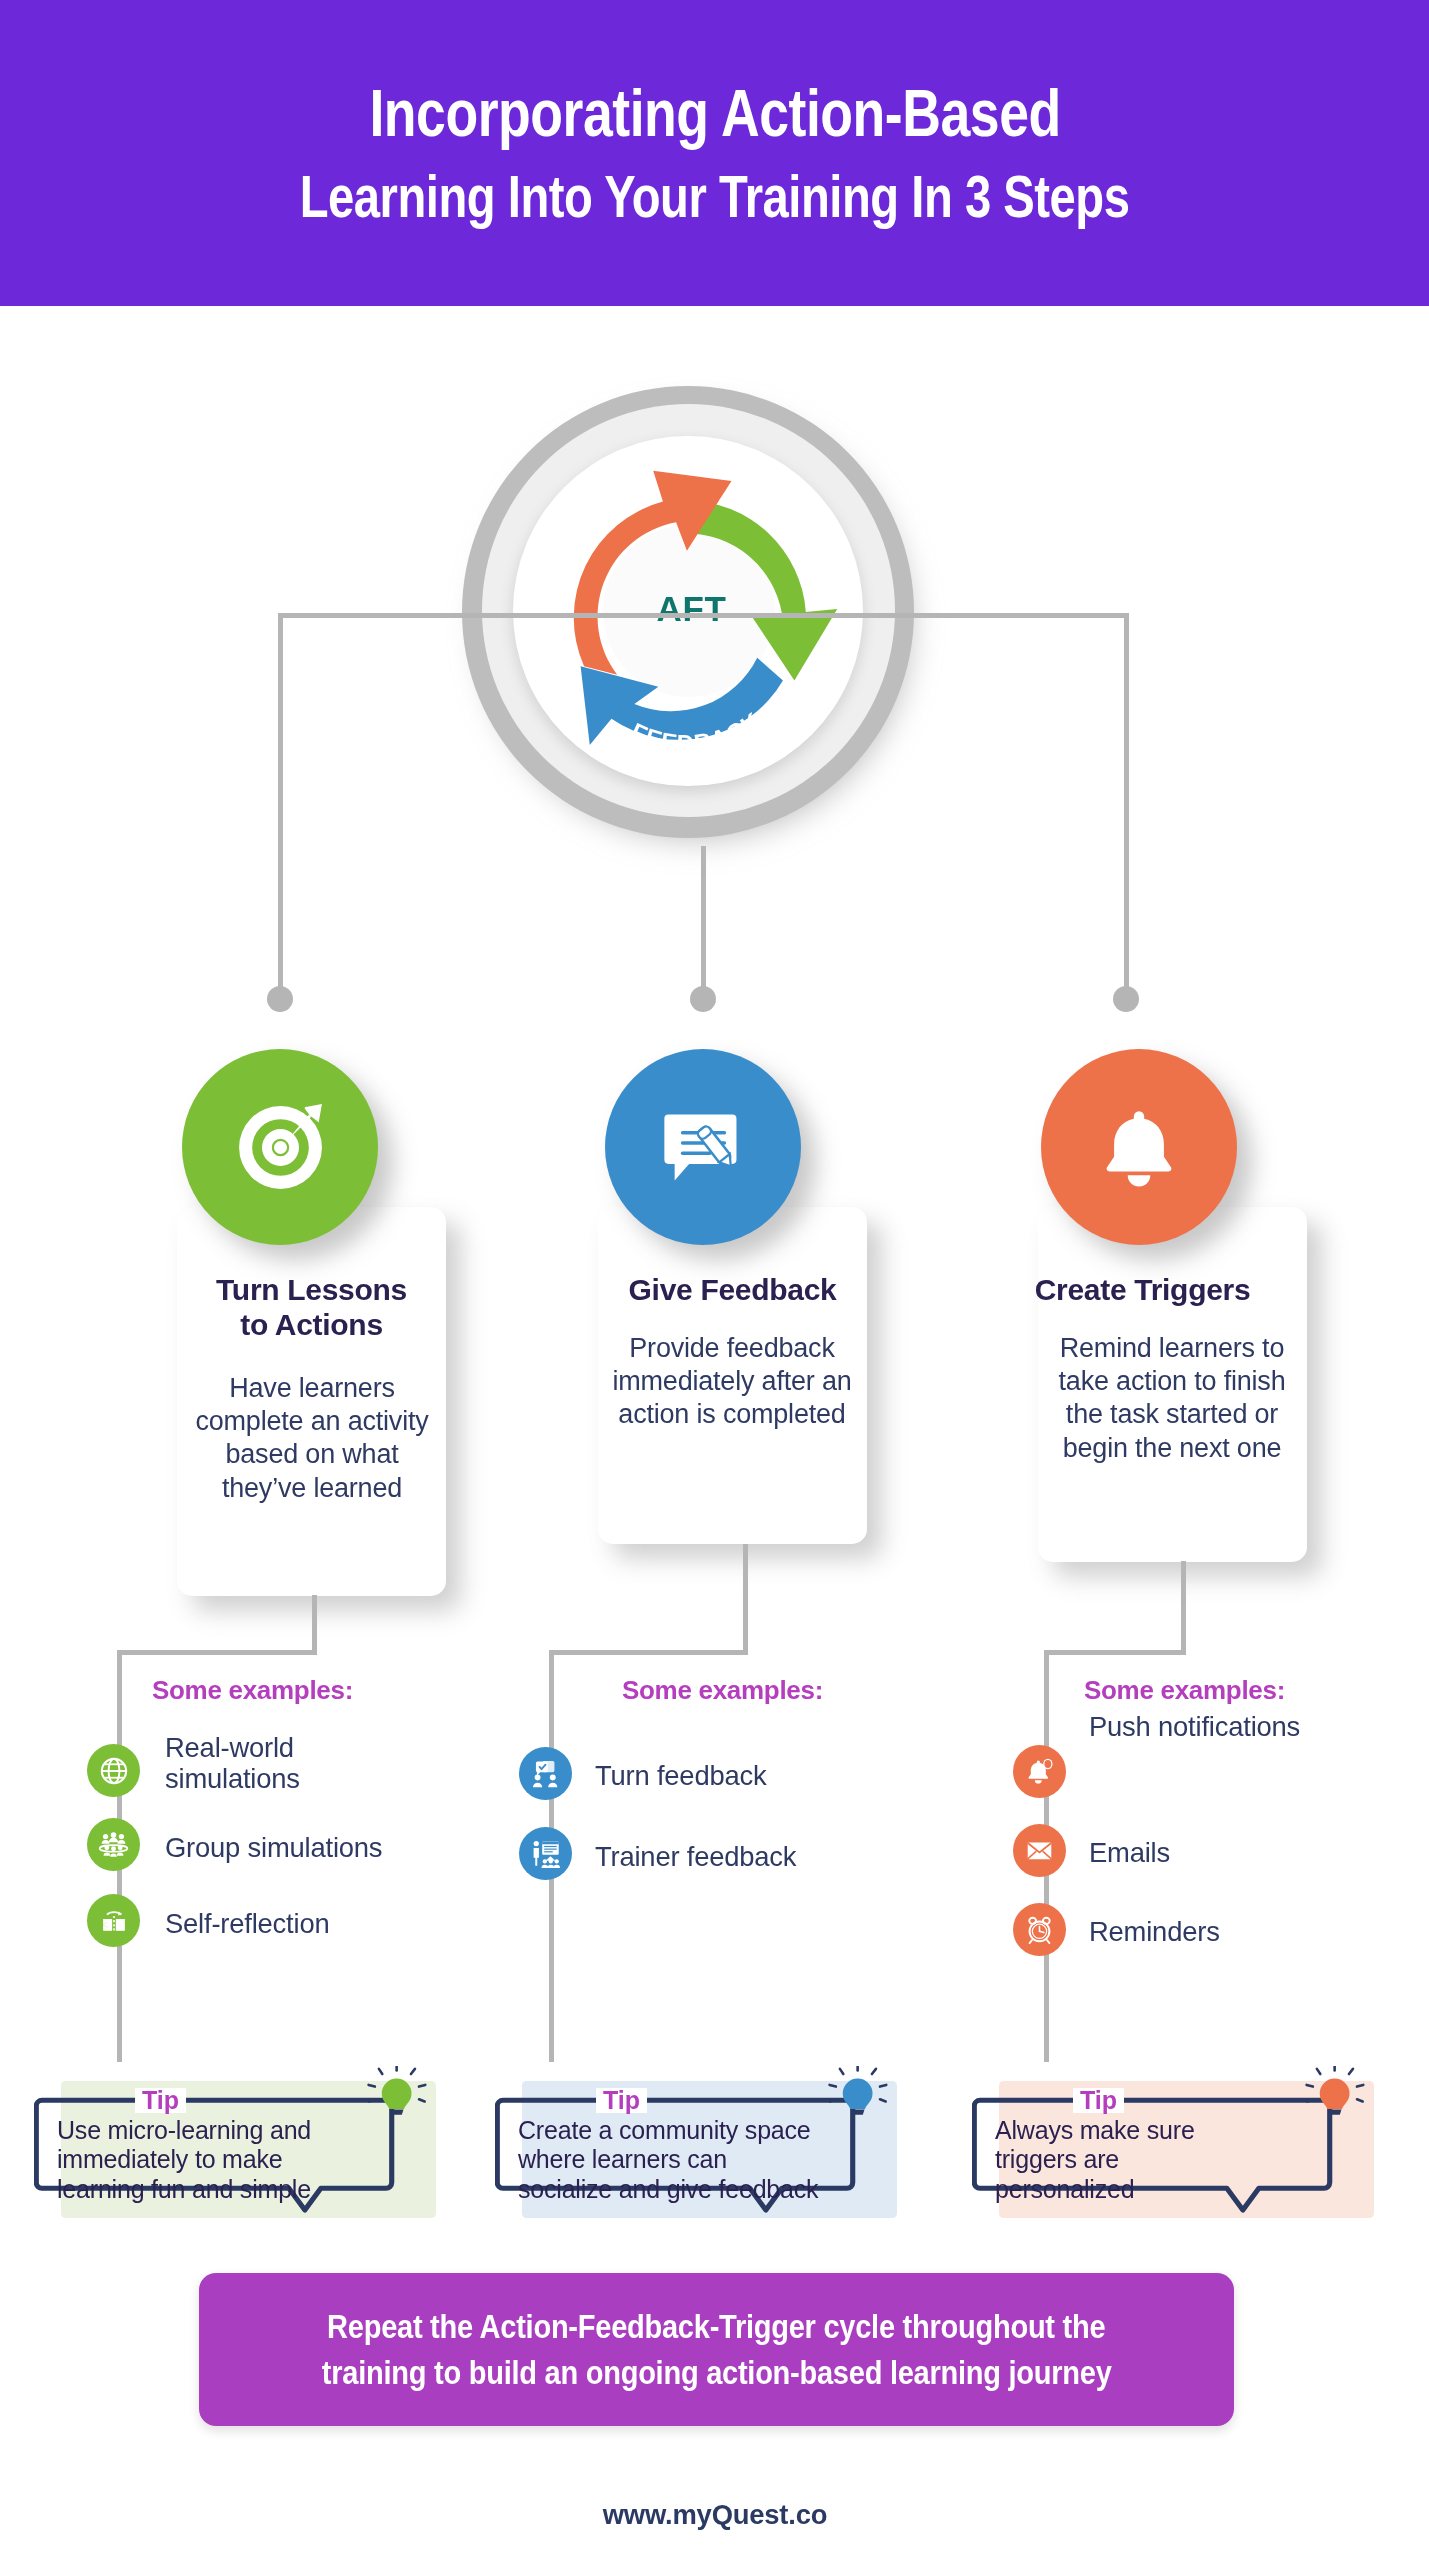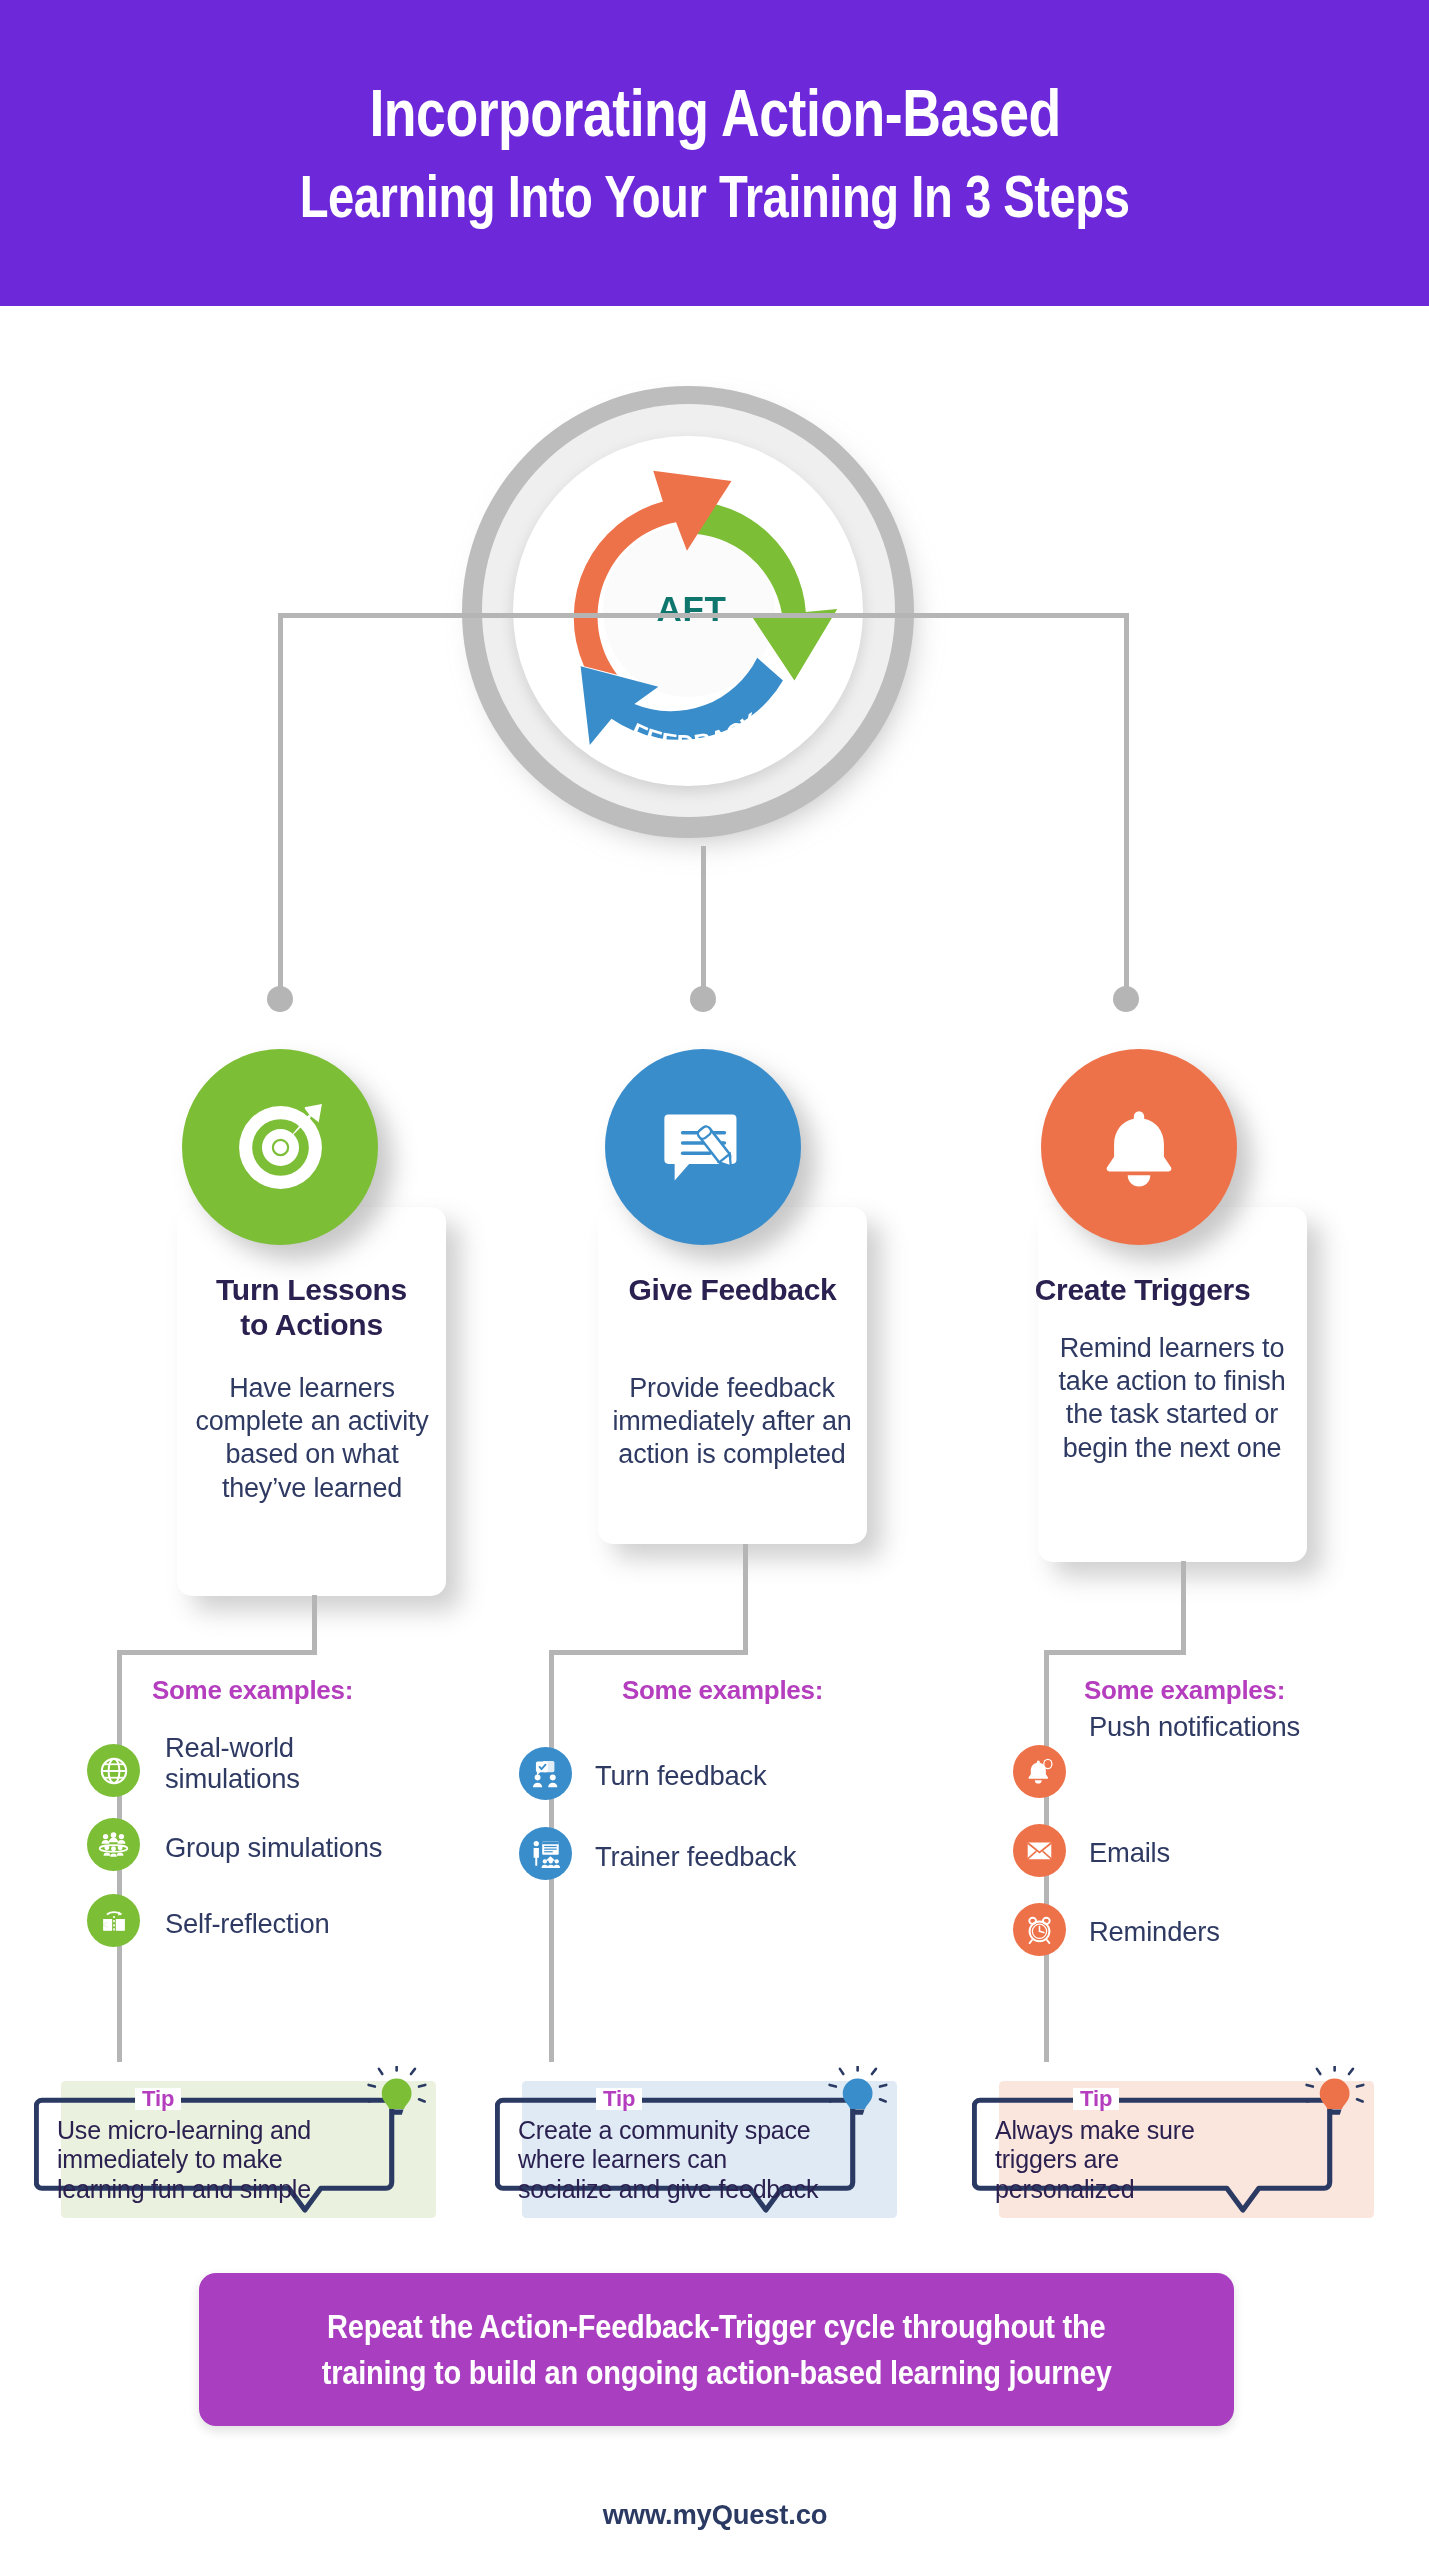--- a/index.html
+++ b/index.html
@@ -182,21 +182,21 @@
   .tip-bg {
     position: absolute;
     left: 27.4px; top: 22px;
     width: 375px; height: 137px;
     border-radius: 4.6px;
   }
   .tip-frame { position: absolute; left: 0; top: 0; }
   .tip-label {
     position: absolute;
     color: #B43EBE;
-    font-size: 22px;
+    font-size: 25px;
     font-weight: bold;
     background: #ffffff;
     padding: 0 6.9px;
     line-height: 1;
   }
   .tip-text {
     position: absolute;
     color: #2B2150;
     font-size: 25px;
     line-height: 1.17;
@@ -338,21 +338,21 @@
       <g transform="rotate(-38 62 44)">
         <rect x="52" y="26" width="13" height="40" rx="5" fill="#ffffff" stroke="#3A8DCB" stroke-width="2.4"></rect>
         <rect x="52" y="26" width="13" height="9" rx="4" fill="#ffffff" stroke="#3A8DCB" stroke-width="2.2"></rect>
         <path d="M52 62 L58.5 72 L65 62 Z" fill="#ffffff" stroke="#3A8DCB" stroke-width="2.2"></path>
       </g>
     </svg>
   </div>
   <div class="card-title" style="position:absolute; left:598px; top:1272px; width:269px;">
     <div>Give Feedback</div>
   </div>
-  <div class="card-desc" style="position:absolute; left:592px; top:1332px; width:280px;margin-top:40px;">
+  <div class="card-desc" style="position:absolute; left:592px; top:1332px; width:280px;">
     <div>Provide feedback</div>
     <div>immediately after an</div>
     <div>action is completed</div>
   </div>
 
   <div class="card" style="left:1038px; top:1207px; height:355px;"></div>
   <div class="card-circle" style="left:1041px; top:1049px; background:#EE7249;">
     <svg width="94" height="94" viewBox="0 0 100 100">
       <path d="M50 12 a5.5 5.5 0 0 1 5.5 5.5 v2.5 c13 2.6 21 13.5 21 27 v13.5 l7.5 11 a3 3 0 0 1-2.6 4.6 h-62.8
                a3 3 0 0 1-2.6-4.6 l7.5-11 v-13.5 c0-13.5 8-24.4 21-27 v-2.5 a5.5 5.5 0 0 1 5.5-5.5 z" fill="#ffffff"></path>

